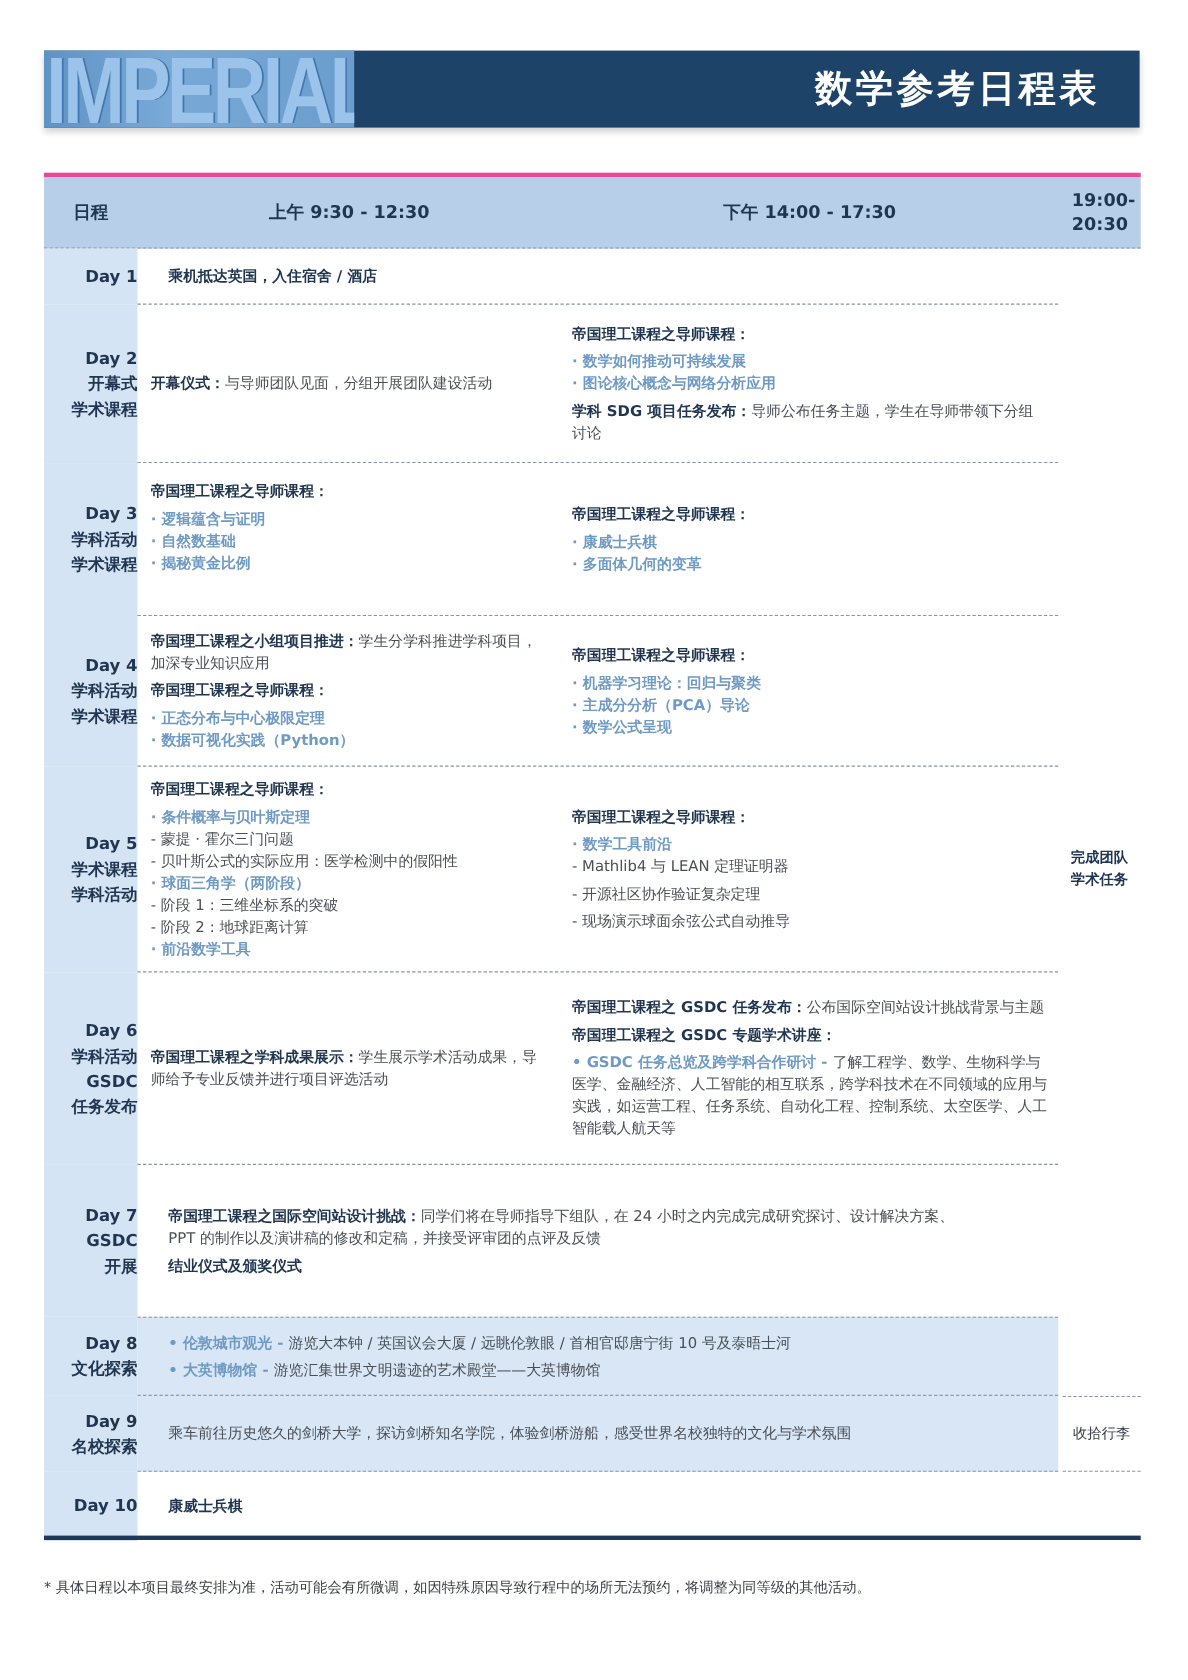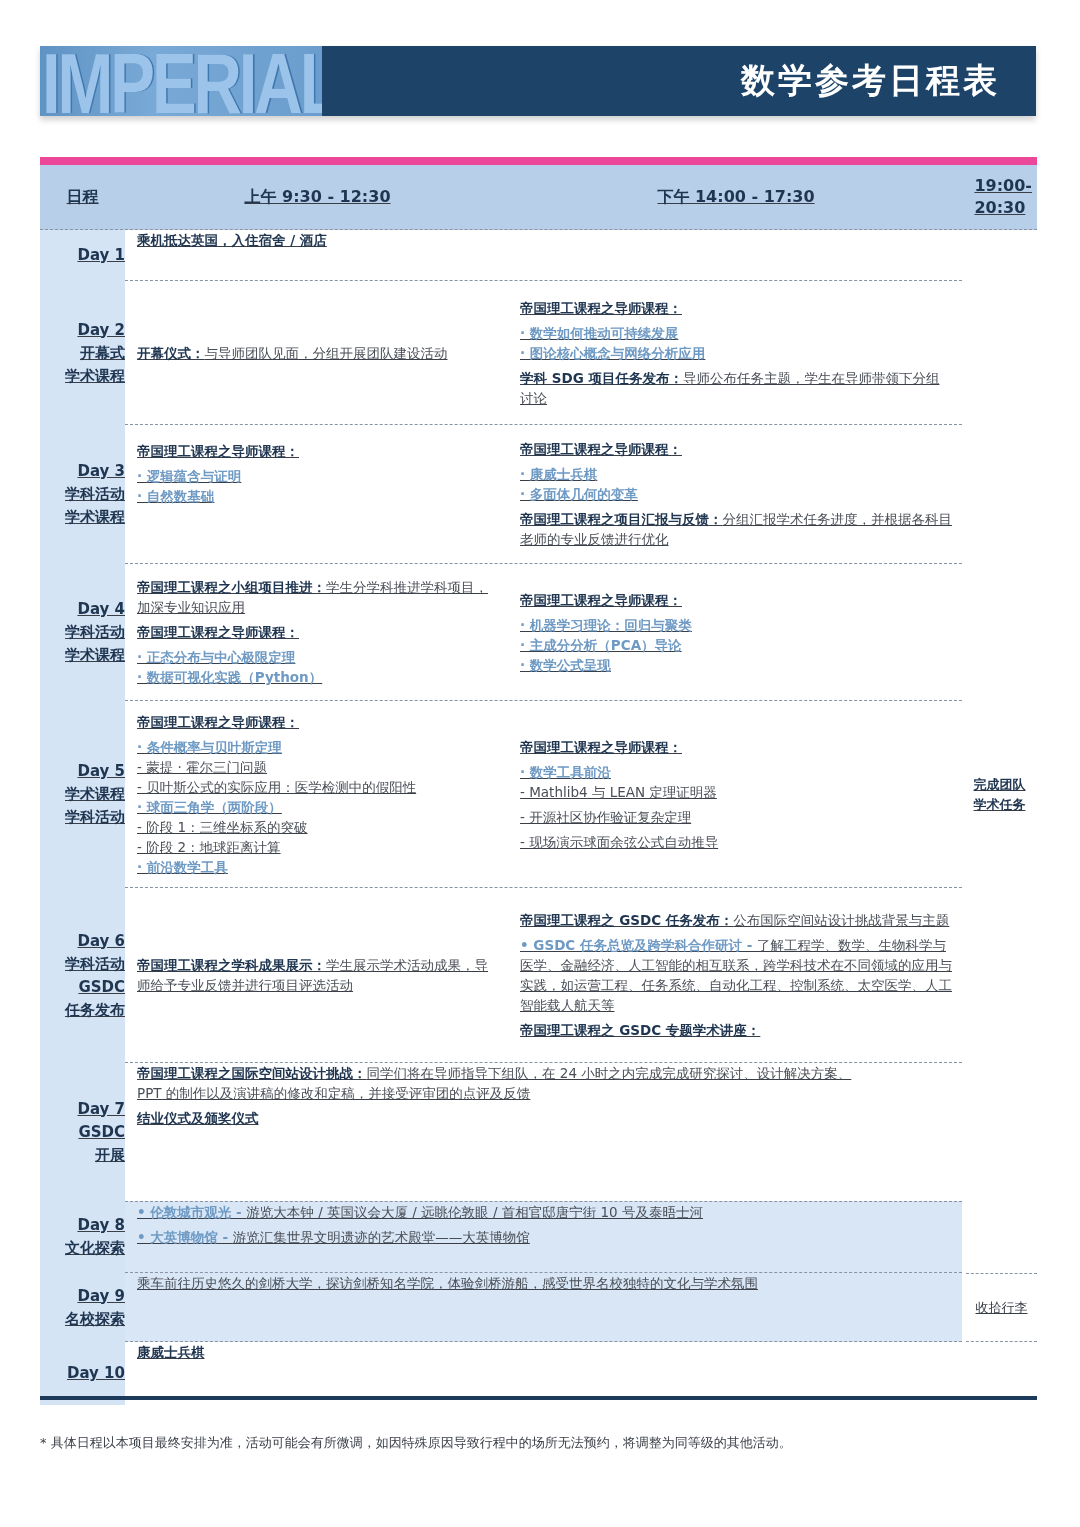--- a/index.html
+++ b/index.html
@@ -22,22 +22,21 @@
     font-weight: bold; font-size: 86px; letter-spacing: -4px; color: #9cc4ea;
     transform: scaleX(0.78); transform-origin: left top; line-height: 90px;
     text-shadow: 2px 0 0 #3f78b0;
   }
   .banner-title {
     position: absolute; right: 36px; top: 12px; color: #ffffff;
     font-size: 34px; font-weight: bold; letter-spacing: 3px;
   }
   .table {
     position: absolute; left: 40px; top: 157px; width: 997px;
-    border-top: 8px solid #ec4899;
-    text-decoration: underline;
+    border-top: 4px solid #ec4899;
   }
   .thead {
     display: flex; height: 65px; background: #b8cfe9;
     border-bottom: 1.5px dashed #8894a3;
     color: #1f3550; font-weight: bold; font-size: 16px;
   }
   .thead > div { display: flex; align-items: center; justify-content: center; }
   .c-day { width: 85px; flex: none; }
   .c-am { width: 385px; flex: none; }
   .c-pm { width: 452px; flex: none; }
@@ -52,21 +51,21 @@
   }
   .row .main { width: 837px; flex: none; display: flex; border-bottom: 1.5px dashed #8894a3; }
   .row .ev {
     width: 75px; flex: none; display: flex; align-items: center; justify-content: center;
     font-size: 13px; color: #1f3550; font-weight: bold; line-height: 20px; text-align: left;
   }
   .row.tinted .main { background: #d8e6f5; }
   .row.last .main { border-bottom: none; }
   .am { width: 385px; flex: none; padding: 0 12px; display: flex; flex-direction: column; justify-content: center; }
   .pm { width: 452px; flex: none; padding: 0 10px 0 10px; display: flex; flex-direction: column; justify-content: center; }
-  .full { width: 837px; padding: 0 12px; display: flex; flex-direction: column; }
+  .full { width: 837px; padding: 0 28px; display: flex; flex-direction: column; justify-content: center; }
   .line { font-size: 13.5px; line-height: 20px; color: #4a4f57; }
   .b { font-weight: bold; color: #1f3550; }
   .blue { color: #6f9ac4; font-weight: bold; }
   .gap { margin-top: 5px; }
   .ev-evset { border-bottom: 1.5px dashed #8894a3; }
   .bottom-line { position: absolute; left: 40px; top: 1396px; width: 997px; height: 4px; background: #1d3a5a; }
   .footnote { position: absolute; left: 40px; top: 1434px; font-size: 13px; color: #3a3f47; }
 </style>
 </head>
 <body>
@@ -127,26 +126,26 @@
     <div class="day">
       <div>Day 3</div>
       <div>学科活动</div>
       <div>学术课程</div>
     </div>
     <div class="main">
       <div class="am" style="justify-content:flex-start;padding-top:16px">
         <div class="line b">帝国理工课程之导师课程：</div>
         <div class="line blue gap">· 逻辑蕴含与证明</div>
         <div class="line blue">· 自然数基础</div>
+        <div class="line blue">· 揭秘黄金比例</div>
       </div>
       <div class="pm">
         <div class="line b">帝国理工课程之导师课程：</div>
         <div class="line blue gap">· 康威士兵棋</div>
         <div class="line blue">· 多面体几何的变革</div>
-        <div class="line gap"><span class="b">帝国理工课程之项目汇报与反馈：</span><span>分组汇报学术任务进度，并根据各科目老师的专业反馈进行优化</span></div>
       </div>
     </div>
     <div class="ev"></div>
   </div>
 
   <div class="row" style="height:137px">
     <div class="day">
       <div>Day 4</div>
       <div>学科活动</div>
       <div>学术课程</div>
@@ -207,22 +206,22 @@
       <div>学科活动</div>
       <div>GSDC</div>
       <div>任务发布</div>
     </div>
     <div class="main">
       <div class="am">
         <div class="line"><span class="b">帝国理工课程之学科成果展示：</span><span>学生展示学术活动成果，导师给予专业反馈并进行项目评选活动</span></div>
       </div>
       <div class="pm">
         <div class="line"><span class="b">帝国理工课程之 GSDC 任务发布：</span><span>公布国际空间站设计挑战背景与主题</span></div>
+        <div class="line b gap">帝国理工课程之 GSDC 专题学术讲座：</div>
         <div class="line gap"><span class="blue">• GSDC 任务总览及跨学科合作研讨 - </span><span>了解工程学、数学、生物科学与医学、金融经济、人工智能的相互联系，跨学科技术在不同领域的应用与实践，如运营工程、任务系统、自动化工程、控制系统、太空医学、人工智能载人航天等</span></div>
-        <div class="line b gap">帝国理工课程之 GSDC 专题学术讲座：</div>
       </div>
     </div>
     <div class="ev"></div>
   </div>
 
   <div class="row" style="height:138px">
     <div class="day">
       <div>Day 7</div>
       <div>GSDC</div>
       <div>开展</div>

